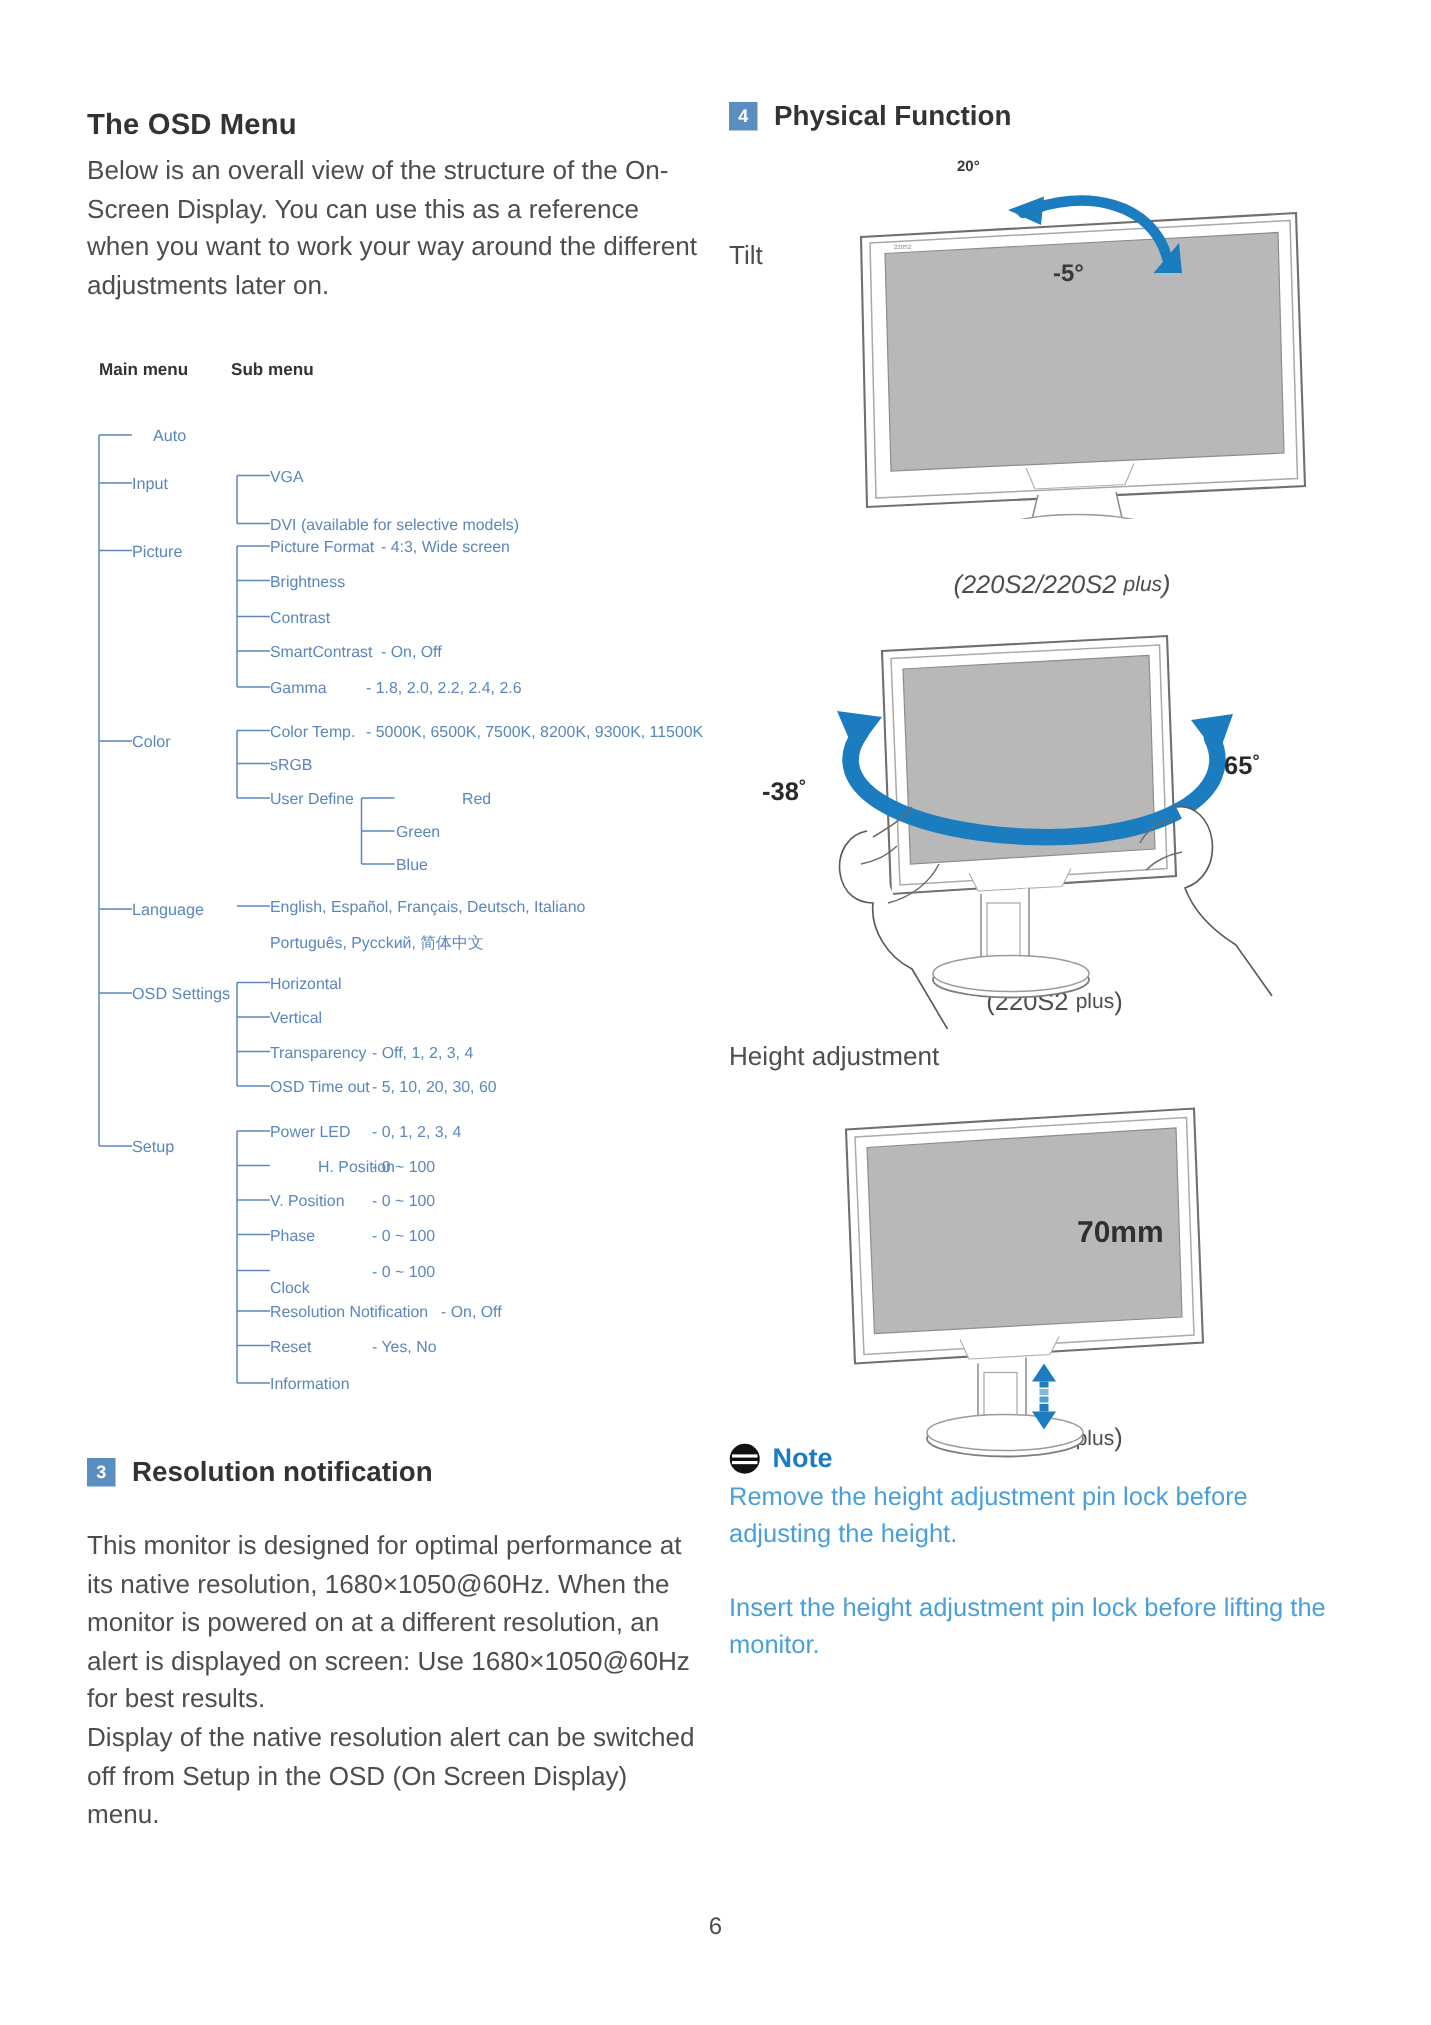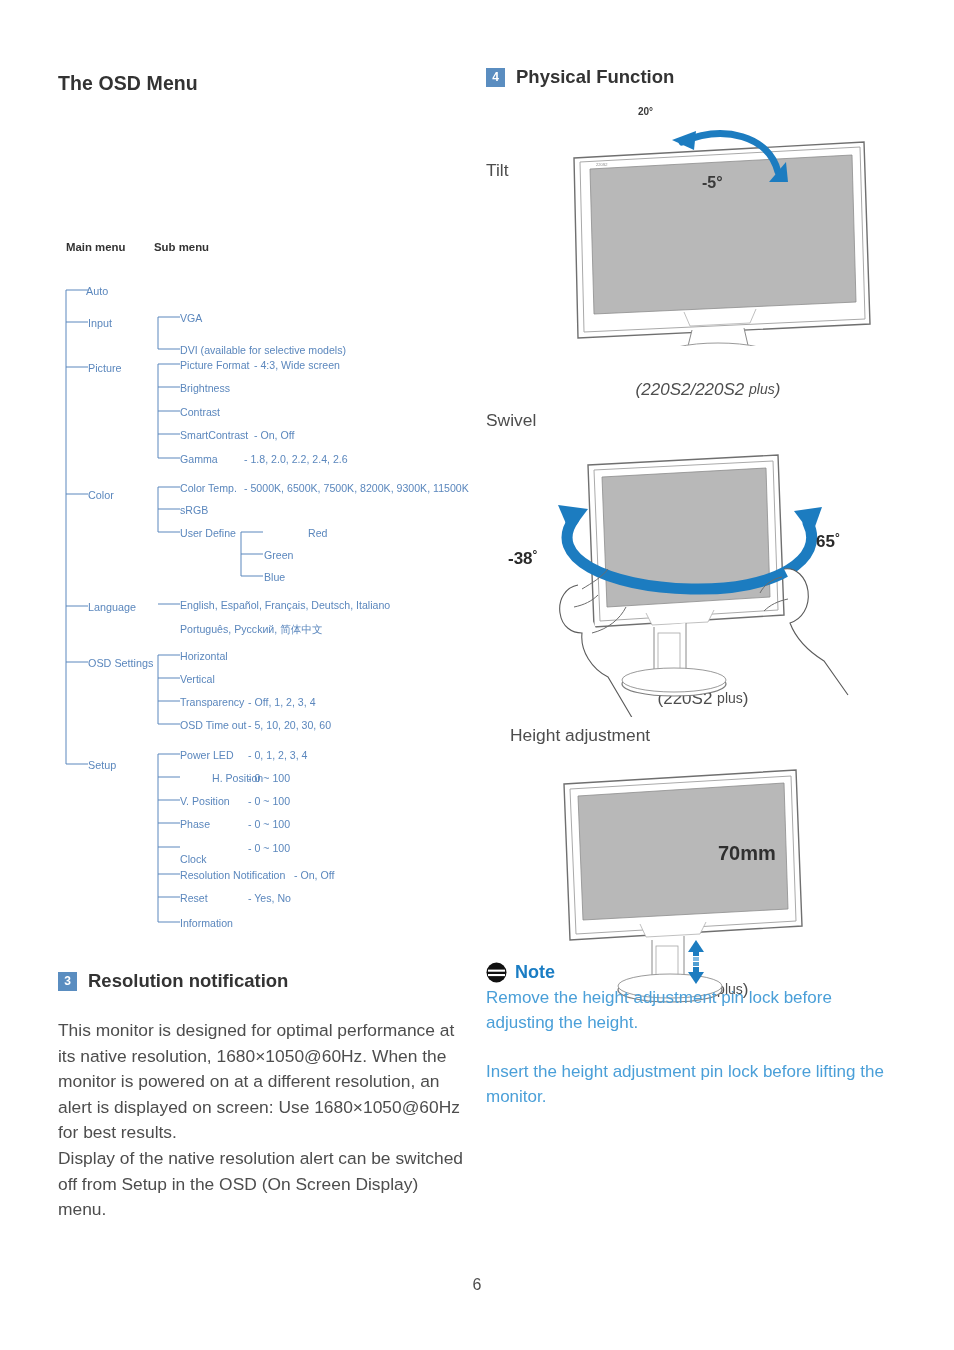--- a/index.html
+++ b/index.html
@@ -72,20 +72,21 @@
     font-size:16px;color:#4d4d4d;font-weight:300;
   }
 </style>
 </head>
 <body>
 
 <div class="page">
 
   <div class="col-left">
     <h1 class="sec-title">The OSD Menu</h1>
+    <p class="body">Below is an overall view of the structure of the On-Screen Display. You can use this as a reference when you want to work your way around the different adjustments later on.</p>
   </div>
 
   <div class="tree-head">Main menu</div>
   <div class="tree-head sub">Sub menu</div>
 
   <div class="tree">
     <svg width="420" height="680" viewBox="0 0 420 680">
       <g stroke="#5b87bd" stroke-width="1" fill="none">
 
         <path d="M8,18 L8,492"></path>
@@ -132,21 +133,21 @@
         <path d="M100,505 L122,505"></path>
         <path d="M100,528 L122,528"></path>
         <path d="M100,551 L122,551"></path>
         <path d="M100,575 L122,575"></path>
         <path d="M100,602 L122,602"></path>
         <path d="M100,625 L122,625"></path>
         <path d="M100,650 L122,650"></path>
       </g>
     </svg>
 
-    <div class="node main" style="left:28px;top:14px;">Auto</div>
+    <div class="node main" style="left:44px;top:14px;">Auto</div>
     <div class="node main" style="left:30px;top:46px;">Input</div>
     <div class="node main" style="left:30px;top:91px;">Picture</div>
     <div class="node main" style="left:30px;top:218px;">Color</div>
     <div class="node main" style="left:30px;top:330px;">Language</div>
     <div class="node main" style="left:30px;top:386px;">OSD Settings</div>
     <div class="node main" style="left:30px;top:488px;">Setup</div>
 
     <div class="node" style="left:122px;top:41px;">VGA</div>
     <div class="node" style="left:122px;top:73px;">DVI (available for selective models)</div>
 
@@ -235,21 +236,20 @@
       </svg>
 
       <div style="position:absolute;left:152px;top:0px;font-size:10px;font-weight:bold;color:#3a3a3a;">20°</div>
       <div style="position:absolute;left:216px;top:68px;font-size:16px;font-weight:bold;color:#3a3a3a;">-5°</div>
     </div>
 
     <div class="caption" style="margin-top:-6px;width:320px;margin-left:62px;font-style:italic;">
       <span>(220S2/220S2 </span><span class="plus">plus</span><span>)</span>
     </div>
 
-    <div class="label-lg" style="margin-top:10px;">Swivel</div>
 
     <div class="diagram" style="height:272px;">
       <svg width="400" height="280" viewBox="0 0 400 280" style="position:absolute;left:10px;top:6px;">
 
         <path d="M92,28 L282,18 L288,178 L98,190 Z" fill="#ffffff" stroke="#6f6f6f" stroke-width="1.4"></path>
         <path d="M98,33 L277,24 L282,173 L104,184 Z" fill="#ffffff" stroke="#aaaaaa" stroke-width="1"></path>
         <path d="M106,40 L270,31 L274,160 L111,170 Z" fill="#b8b8b8" stroke="#8d8d8d" stroke-width="0.8"></path>
         <text x="176" y="184" font-family="Liberation Sans, sans-serif" font-size="7" font-weight="bold" fill="#6f6f6f" letter-spacing="0.4">PHILIPS</text>
 
         <path d="M150,176 L156,188 L212,185 L218,173" fill="#ffffff" stroke="#b0b0b0" stroke-width="0.8"></path>
@@ -283,21 +283,21 @@
       </div>
       <div style="position:absolute;left:330px;top:100px;font-size:17px;font-weight:bold;color:#2a2a2a;">
         <span>65</span><span style="font-size:12px;vertical-align:5px;">°</span>
       </div>
     </div>
 
     <div class="caption" style="width:330px;margin-left:52px;margin-top:-14px;">
       <span>(220S2 </span><span class="plus">plus</span><span>)</span>
     </div>
 
-    <div class="label-lg" style="margin-top:16px;margin-left:24px;">Height adjustment</div>
+    <div class="label-lg" style="margin-top:16px;">Height adjustment</div>
 
     <div class="diagram" style="height:252px;">
       <svg width="360" height="250" viewBox="0 0 360 250" style="position:absolute;left:62px;top:8px;">
 
         <path d="M16,30 L248,16 L254,172 L22,186 Z" fill="#ffffff" stroke="#6f6f6f" stroke-width="1.4"></path>
         <path d="M22,35 L243,22 L248,167 L28,180 Z" fill="#ffffff" stroke="#aaaaaa" stroke-width="1"></path>
         <path d="M30,42 L236,29 L240,155 L35,166 Z" fill="#b8b8b8" stroke="#8d8d8d" stroke-width="0.8"></path>
         <text x="118" y="179" font-family="Liberation Sans, sans-serif" font-size="7" font-weight="bold" fill="#6f6f6f" letter-spacing="0.4">PHILIPS</text>
         <path d="M92,170 L98,183 L152,180 L158,168" fill="#ffffff" stroke="#b0b0b0" stroke-width="0.8"></path>
 

